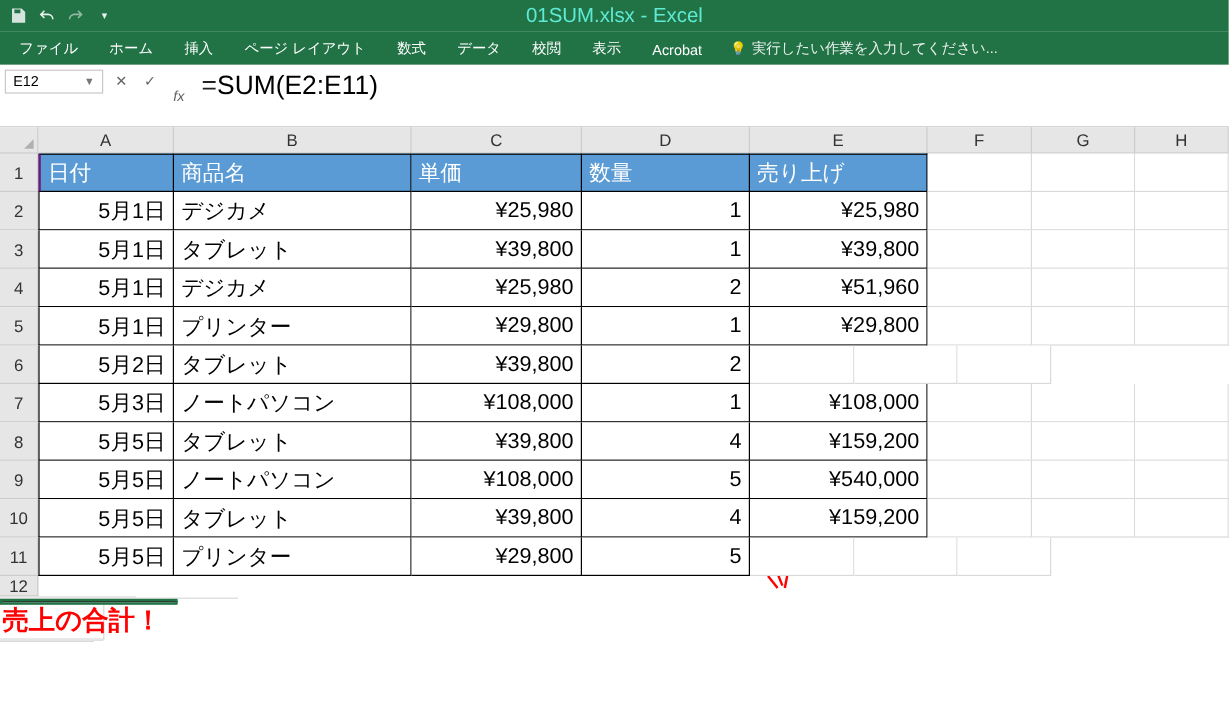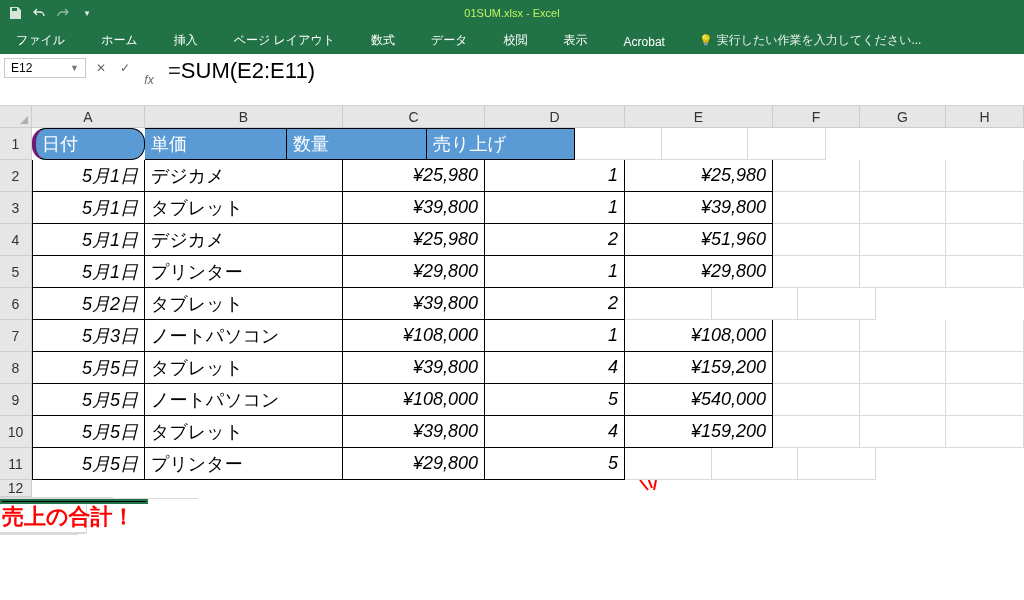--- a/index.html
+++ b/index.html
@@ -16,31 +16,31 @@
     background: #217346;
     height: 26px;
     display: flex;
     align-items: center;
     color: #fff;
     padding: 0 6px;
     position: relative;
   }
   .qat { display: flex; gap: 6px; align-items: center; }
   .qat-btn { width: 18px; height: 18px; display:flex; align-items:center; justify-content:center; opacity:.9;}
-  .title-text { position:absolute; left:50%; transform:translateX(-50%); font-size:11px; color:#bef264;}
+  .title-text { position:absolute; left:50%; transform:translateX(-50%); font-size:17px; color:#5eead4;}
   
   .ribbon-tabs {
     background:#217346;
     height:28px;
     display:flex;
     align-items:flex-end;
     color:#fff;
     font-size:12px;
     padding-left:4px;
-    gap:12px;
+    gap:2px;
   }
   .ribbon-tab { padding:5px 12px; cursor:pointer; white-space:nowrap;}
   .tell-me { display:flex; align-items:center; gap:4px; padding:5px 10px; opacity:.9;}
   .tell-me .bulb { font-size:11px;}
   
   .formula-row {
     display:flex;
     align-items:flex-start;
     border-bottom:1px solid #d4d4d4;
     background:#fff;
@@ -109,26 +109,26 @@
     overflow:hidden; white-space:nowrap;
   }
   .cA{width:113px;} .cB{width:198px;} .cC{width:142px;}
   .cD{width:140px;} .cE{width:148px;} .cF{width:87px;}
   .cG{width:86px;} .cH{width:78px;}
   .hdr-cell {
     background:#5b9bd5; color:#fff; font-size:18px;
     border-right:1px solid #000; border-bottom:1px solid #000;
     border-top:1px solid #000;
   }
-  .hdr-first{border-left:4px solid #701a75;border-radius:14px;}
+  .hdr-first{border-left:2px solid #701a75;}
   .data-cell {
     border-right:1px solid #000; border-bottom:1px solid #000;
   }
   .data-first{border-left:1px solid #000;}
-  .r { justify-content:flex-end;font-style:italic; }
+  .r { justify-content:flex-end; }
   .total-label {
     background:#404040; color:#fff;
   }
   .active-cell {
     outline:2px solid #217346; outline-offset:-2px;
     position:relative;
   }
   .annotation{
     color:#ff0000; font-size:22px; font-weight:600;
     display:flex; align-items:center;
@@ -212,20 +212,21 @@
     <div class="col-h cF">F</div>
     <div class="col-h cG">G</div>
     <div class="col-h cH">H</div>
   </div>
 
   <div class="rows">
 
     <div class="row">
       <div class="row-h">1</div>
       <div class="cell cA hdr-cell hdr-first">日付</div>
+      <div class="cell cB hdr-cell">商品名</div>
       <div class="cell cC hdr-cell">単価</div>
       <div class="cell cD hdr-cell">数量</div>
       <div class="cell cE hdr-cell">売り上げ</div>
       <div class="cell cF"></div>
       <div class="cell cG"></div>
       <div class="cell cH"></div>
     </div>
 
     <div class="row">
       <div class="row-h">2</div>

